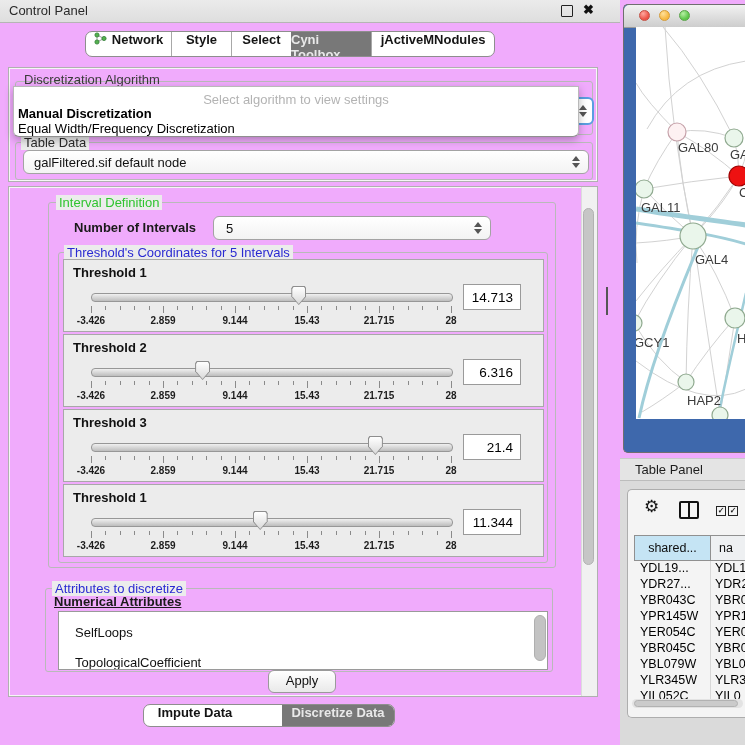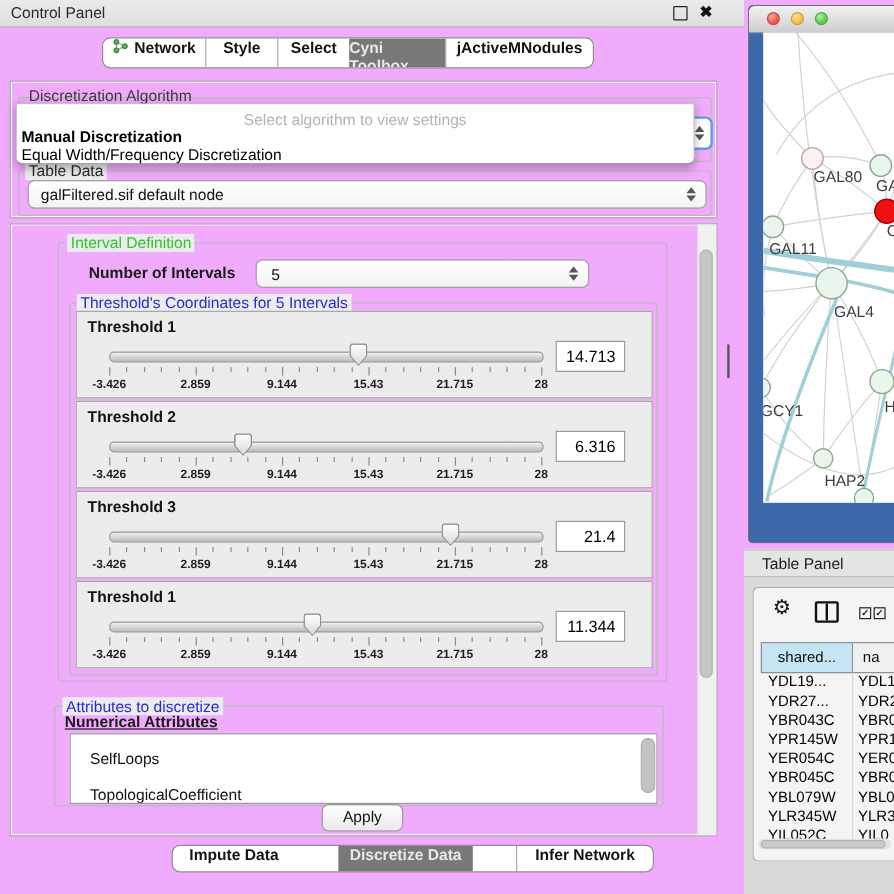--- a/index.html
+++ b/index.html
@@ -379,23 +379,20 @@
   <div class="abs vscroll-thumb" style="left:534px;top:615px;width:10px;height:44px;"></div>
 
   <div id="apply-btn" class="abs">Apply</div>
 
   <div id="bottom-tabs" class="abs tabbar">
     <div class="tab" style="width:102px">
       <span>Impute Data</span>
     </div>
     <div class="tab selected" style="width:112px">
       <span>Discretize Data</span>
-    </div>
-    <div class="tab sep" style="width:114px">
-      <span>Infer Network</span>
     </div>
   </div>
 
   <div id="divider-grip" class="abs"></div>
 
   <div id="net-window" class="abs">
     <div id="net-titlebar">
       <span class="tl red"></span>
       <span class="tl yellow"></span>
       <span class="tl green"></span>

